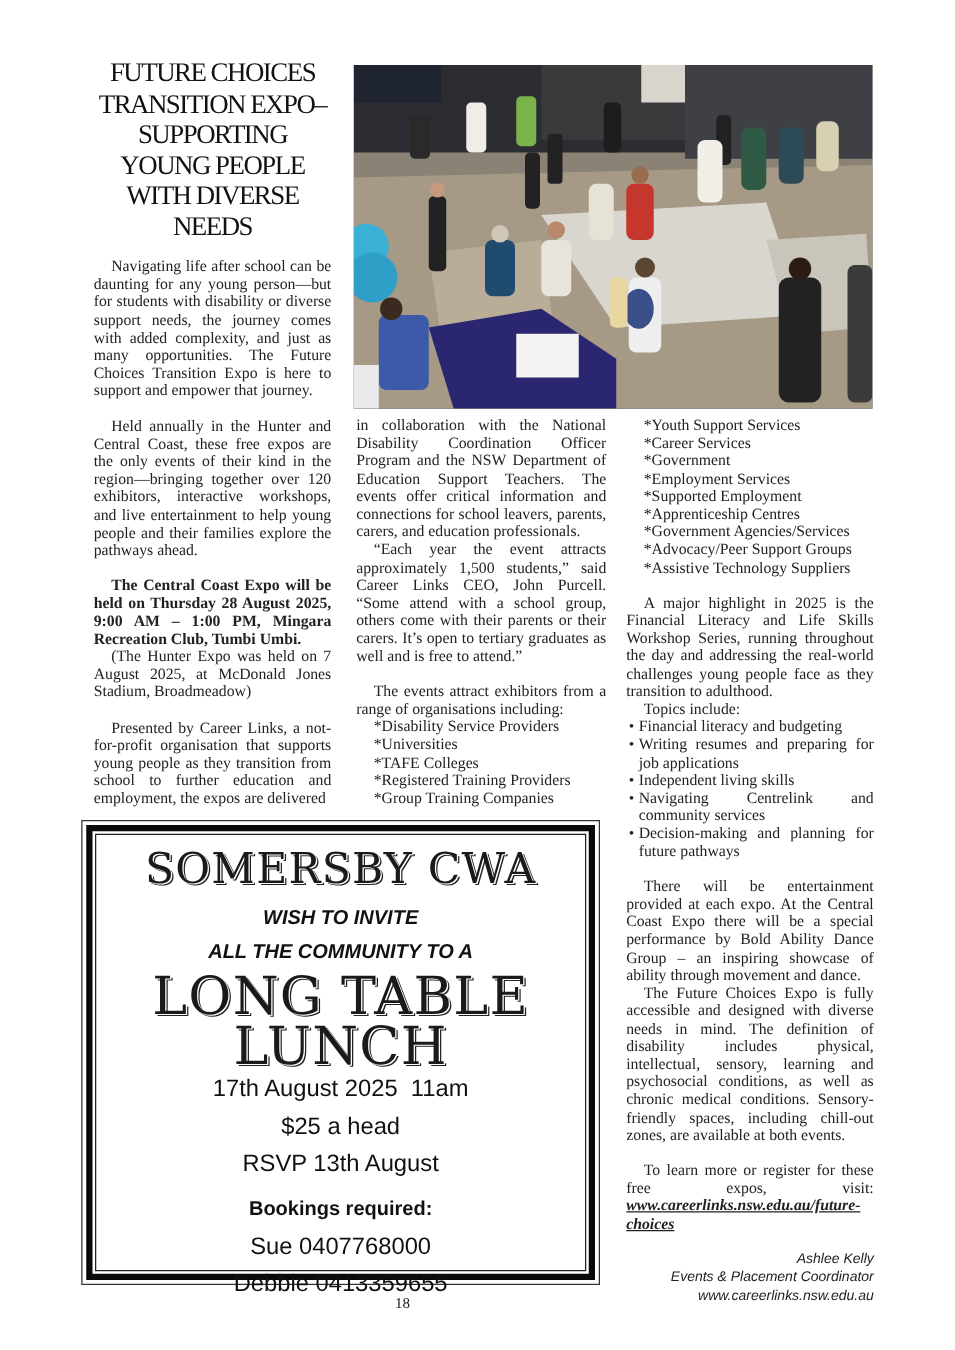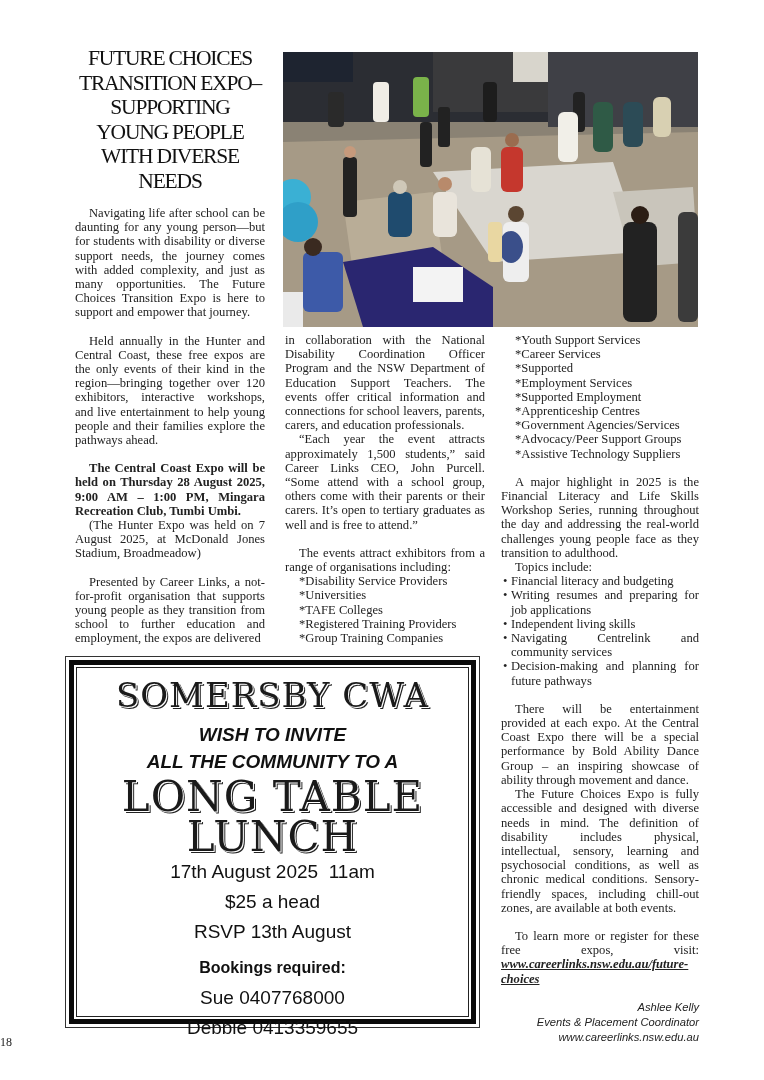--- a/index.html
+++ b/index.html
@@ -39,25 +39,25 @@
   
   .ad-outer { left: 65px; top: 656px; width: 415px; height: 372px; border: 1px solid #333; box-sizing: border-box; }
   .ad-thick { left: 69px; top: 660px; width: 407px; height: 364px; border: 5px solid #0a0a0a; box-sizing: border-box; }
   .ad-inner { left: 76px; top: 667px; width: 393px; height: 350px; border: 1px solid #222; box-sizing: border-box; }
   .ad-content { left: 76px; top: 667px; width: 393px; height: 350px; text-align: center; }
   .ad-deco {
     font-family: "DejaVu Serif", serif; letter-spacing: 1px; color: #1a1a1a;
     text-shadow: 1px 1px 0 #ffffff, 2px 2px 0 #222;
   }
   .ad-title1 { font-size: 34px; line-height: 40px; margin-top: 8px; }
-  .ad-sub { font-family: "Liberation Sans", sans-serif; font-weight: bold; font-style: italic; font-size: 19px; line-height: 27px; color: #111; }
+  .ad-sub { font-family: "Liberation Sans", sans-serif; font-weight: bold; font-style: italic; font-size: 16px; line-height: 27px; color: #111; }
   .ad-title2 { font-size: 42px; line-height: 40px; margin-top: 2px; }
   .ad-plain { font-family: Liberation Sans, sans-serif; font-size: 19px; line-height: 30px; color: #111; }
   .ad-bold { font-family: "Liberation Sans", sans-serif; font-weight: bold; font-size: 16px; line-height: 30px; color: #111; margin-top: 6px; }
-  .pagenum { left: 0; width: 644px; top: 1035px; text-align: left; font-size: 12px; color: #222; }
+  .pagenum { left: 0; width: 644px; top: 1035px; text-align: center; font-size: 12px; color: #222; }
 </style>
 </head>
 <body>
 
 <div class="abs headline">
   <span>FUTURE CHOICES</span>
   <span>TRANSITION EXPO–</span>
   <span>SUPPORTING</span>
   <span>YOUNG PEOPLE</span>
   <span>WITH DIVERSE</span>
@@ -140,21 +140,21 @@
     <li>*TAFE Colleges</li>
     <li>*Registered Training Providers</li>
     <li>*Group Training Companies</li>
   </ul>
 </div>
 
 <div class="abs col" id="col3">
   <ul class="list">
     <li>*Youth Support Services</li>
     <li>*Career Services</li>
-    <li>*Supported</li>
+    <li>*Government</li>
     <li>*Employment Services</li>
     <li>*Supported Employment</li>
     <li>*Apprenticeship Centres</li>
     <li>*Government Agencies/Services</li>
     <li>*Advocacy/Peer Support Groups</li>
     <li>*Assistive Technology Suppliers</li>
   </ul>
   <p class="gap">A major highlight in 2025 is the Financial Literacy and Life Skills Workshop Series, running throughout the day and addressing the real-world challenges young people face as they transition to adulthood.</p>
   <p>Topics include:</p>
   <ul class="bullets">

